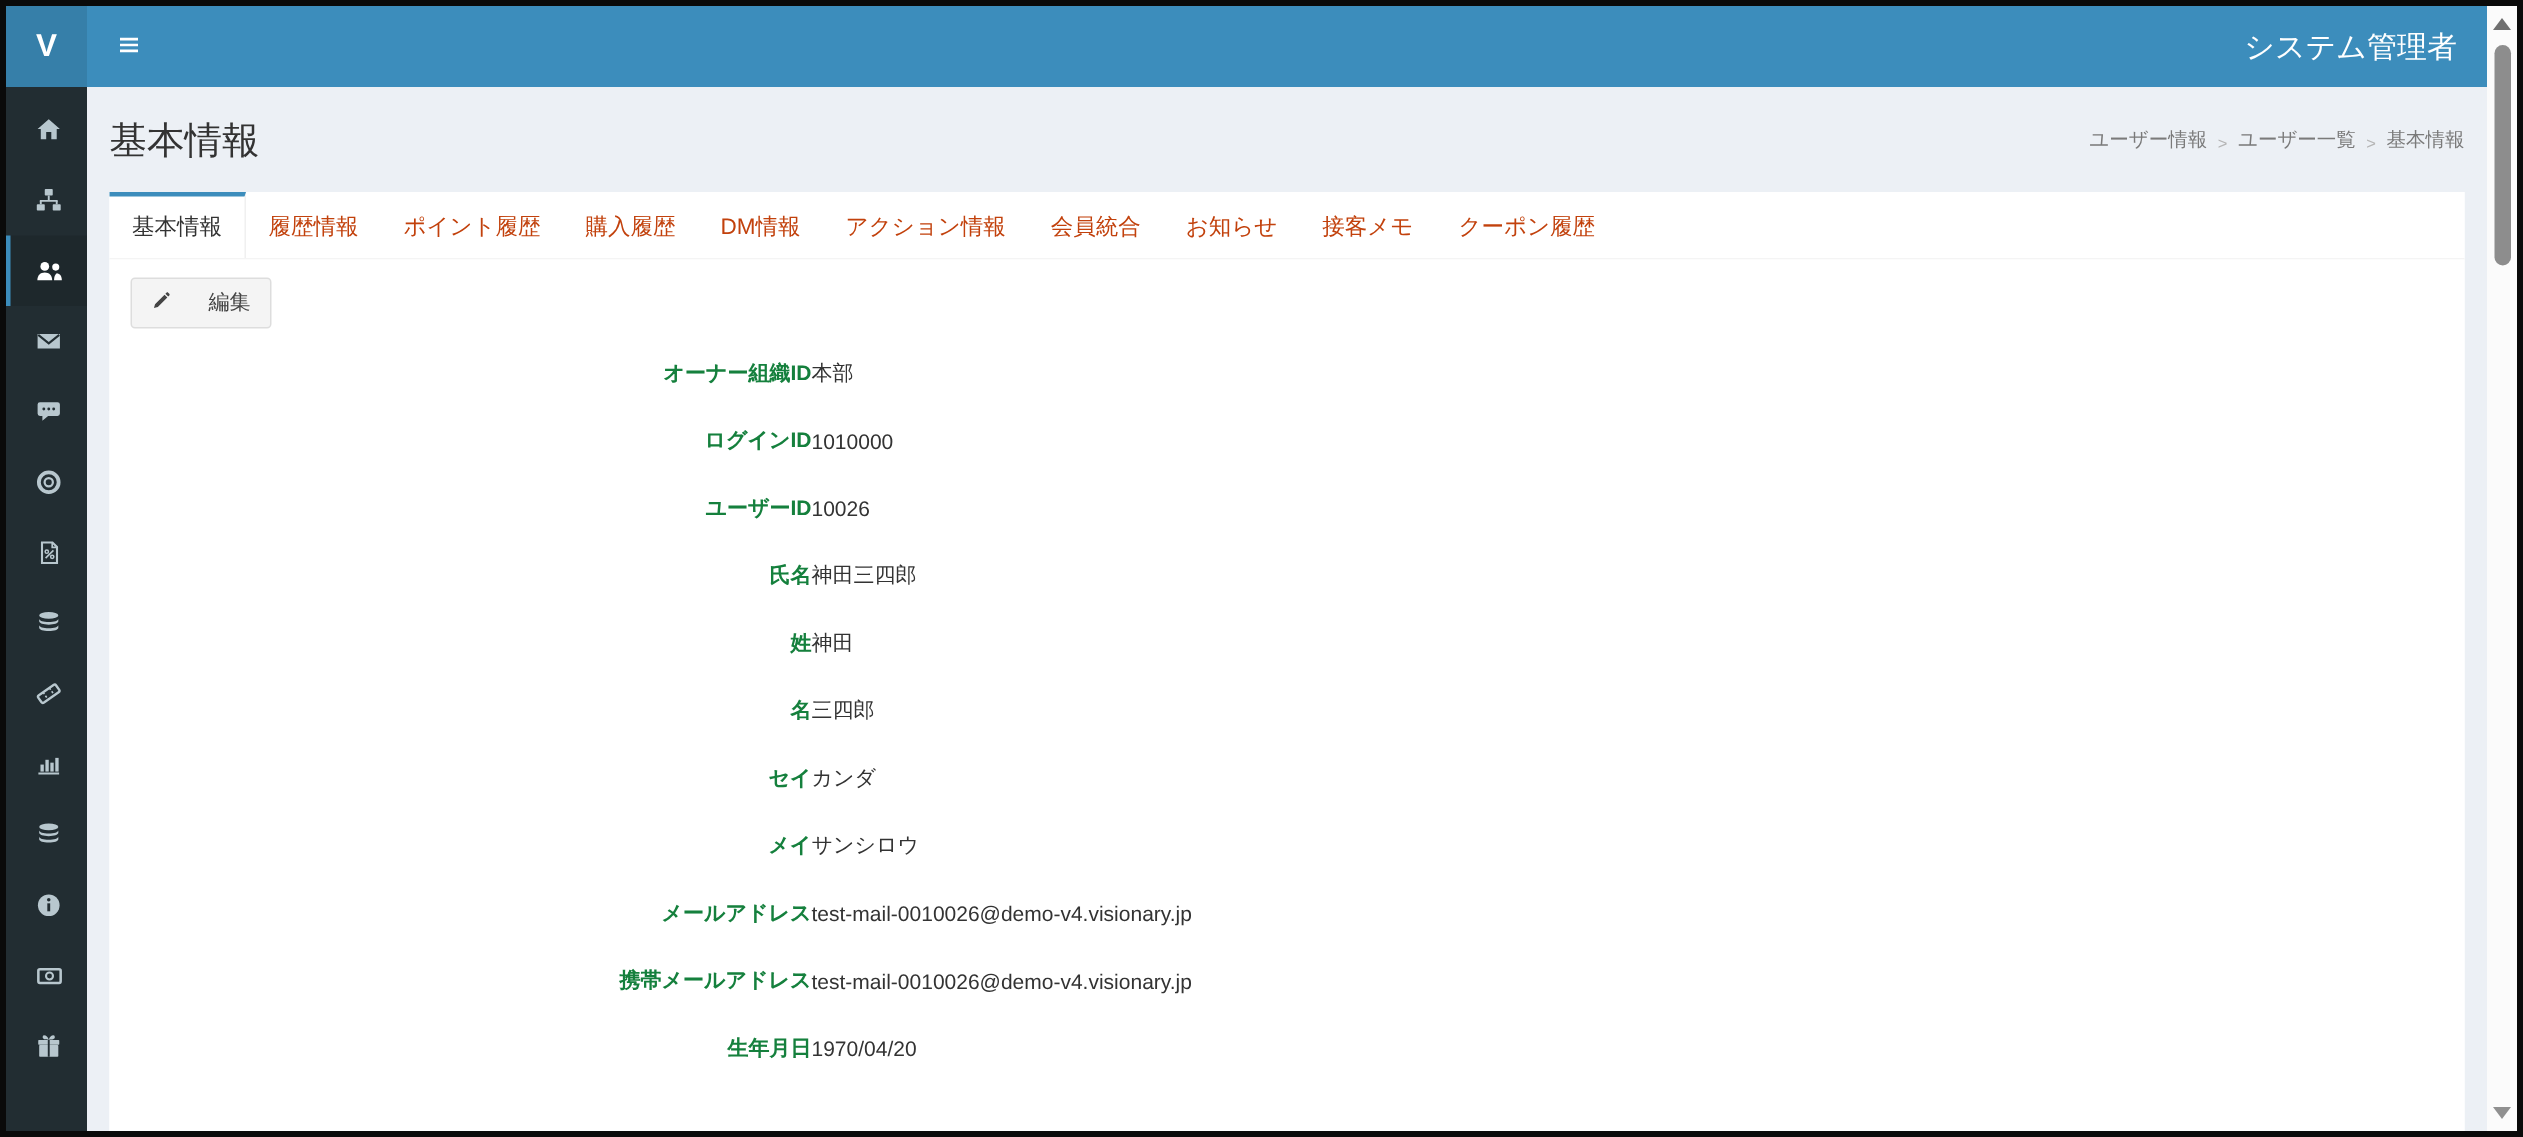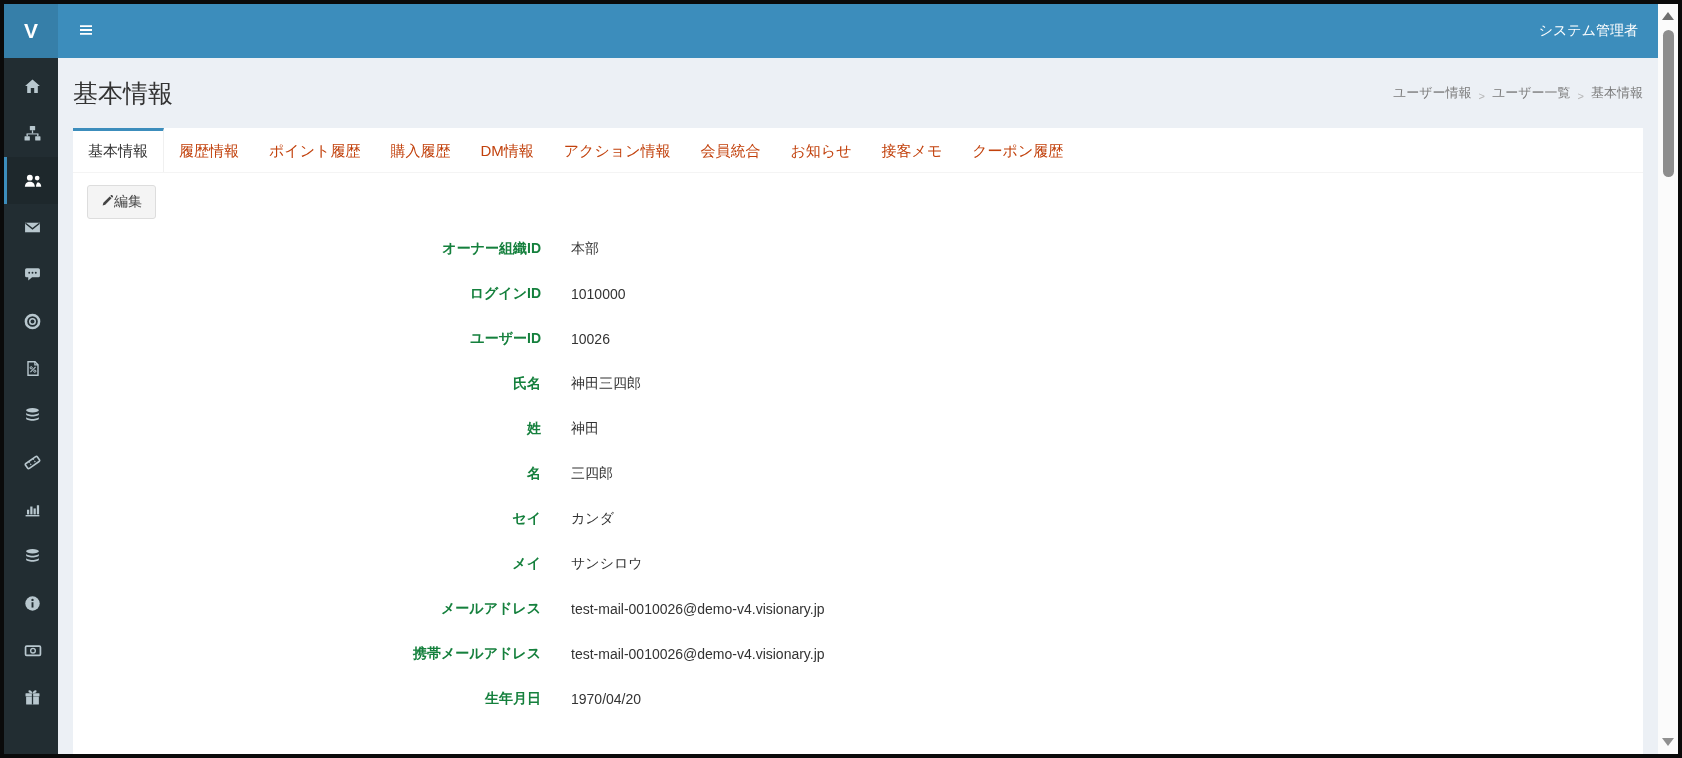--- a/index.html
+++ b/index.html
@@ -4,21 +4,21 @@
 <style>
   html,body{margin:0;padding:0;background:#101010;font-family:"Liberation Sans","DejaVu Sans",sans-serif;}
   .frame{position:relative;width:1682px;height:758px;background:#0a0a0a;overflow:hidden;}
   .app{position:absolute;left:4px;top:4px;right:24px;bottom:4px;background:#ecf0f5;overflow:hidden;}
 
   
   .navbar{height:54px;display:flex;background:#3c8dbc;}
   .logo{width:54px;min-width:54px;background:#367fa9;color:#fff;display:flex;align-items:center;justify-content:center;font-size:21px;font-weight:bold;cursor:pointer;}
   .navbar-main{flex:1;display:flex;align-items:center;justify-content:space-between;padding:0 20px 0 15px;}
   .hamburger{background:none;border:none;cursor:pointer;padding:4px;display:flex;}
-  .user-menu{color:#fff;font-size:14px;cursor:pointer;}
+  .user-menu{color:#fff;font-size:20px;cursor:pointer;}
 
   
   .layout{display:flex;height:696px;}
   .sidebar{width:54px;min-width:54px;background:#222d32;padding-top:5px;}
   .side-item{height:47px;display:flex;align-items:center;justify-content:center;color:#b8c7ce;border-left:3px solid transparent;box-sizing:border-box;cursor:pointer;}
   .side-item.active{background:#1e282c;border-left-color:#3c8dbc;color:#fff;}
   .side-item svg{display:block;}
 
   .content{flex:1;padding:0 15px;overflow:hidden;}
   .content-header{height:70px;display:flex;align-items:center;justify-content:space-between;}
@@ -28,26 +28,26 @@
   .crumb.current{cursor:default;}
   .sep{color:#b5b5b5;font-size:11px;}
 
   
   .tab-box{background:#fff;}
   .nav-tabs{display:flex;margin:0;padding:0;list-style:none;background:#fff;border-bottom:1px solid #f4f4f4;}
   .tab{border-top:3px solid transparent;padding:11px 15px;font-size:15px;color:#c2410c;cursor:pointer;white-space:nowrap;}
   .tab.active{border-top-color:#3c8dbc;border-right:1px solid #f0f0f0;color:#333;}
   .tab-content{background:#fff;padding:12px 10px;min-height:600px;}
 
-  .btn-edit{display:inline-flex;align-items:center;gap:0;padding:7px 13px;font-size:14px;color:#444;background:#f4f4f4;border:1px solid #ddd;border-radius:3px;cursor:pointer;margin:0 0 14px 4px;font-family:inherit;}
+  .btn-edit{display:inline-flex;align-items:center;gap:25px;padding:7px 13px;font-size:14px;color:#444;background:#f4f4f4;border:1px solid #ddd;border-radius:3px;cursor:pointer;margin:0 0 14px 4px;font-family:inherit;}
 
   
   .form-row{display:flex;align-items:center;height:31px;margin-bottom:14px;}
   .form-label{flex:0 0 458px;text-align:right;font-weight:bold;font-size:14px;color:#15803d;}
-  .form-value{margin-left:30px;font-size:14px;color:#333;text-align:center;}
+  .form-value{font-size:14px;color:#333;text-align:center;}
 
   
   .scrollbar{position:absolute;top:4px;right:4px;bottom:4px;width:20px;background:#fbfbfb;}
   .sb-arrow{position:absolute;left:4px;width:0;height:0;border-left:6px solid transparent;border-right:6px solid transparent;cursor:pointer;}
   .sb-arrow.up{top:8px;border-bottom:8px solid #6f6f6f;}
   .sb-arrow.down{bottom:8px;border-top:8px solid #909090;}
   .sb-thumb{position:absolute;left:5px;top:26px;width:11px;height:147px;background:#8d8d8d;border-radius:6px;cursor:pointer;}
 </style>
 </head>
 <body>

